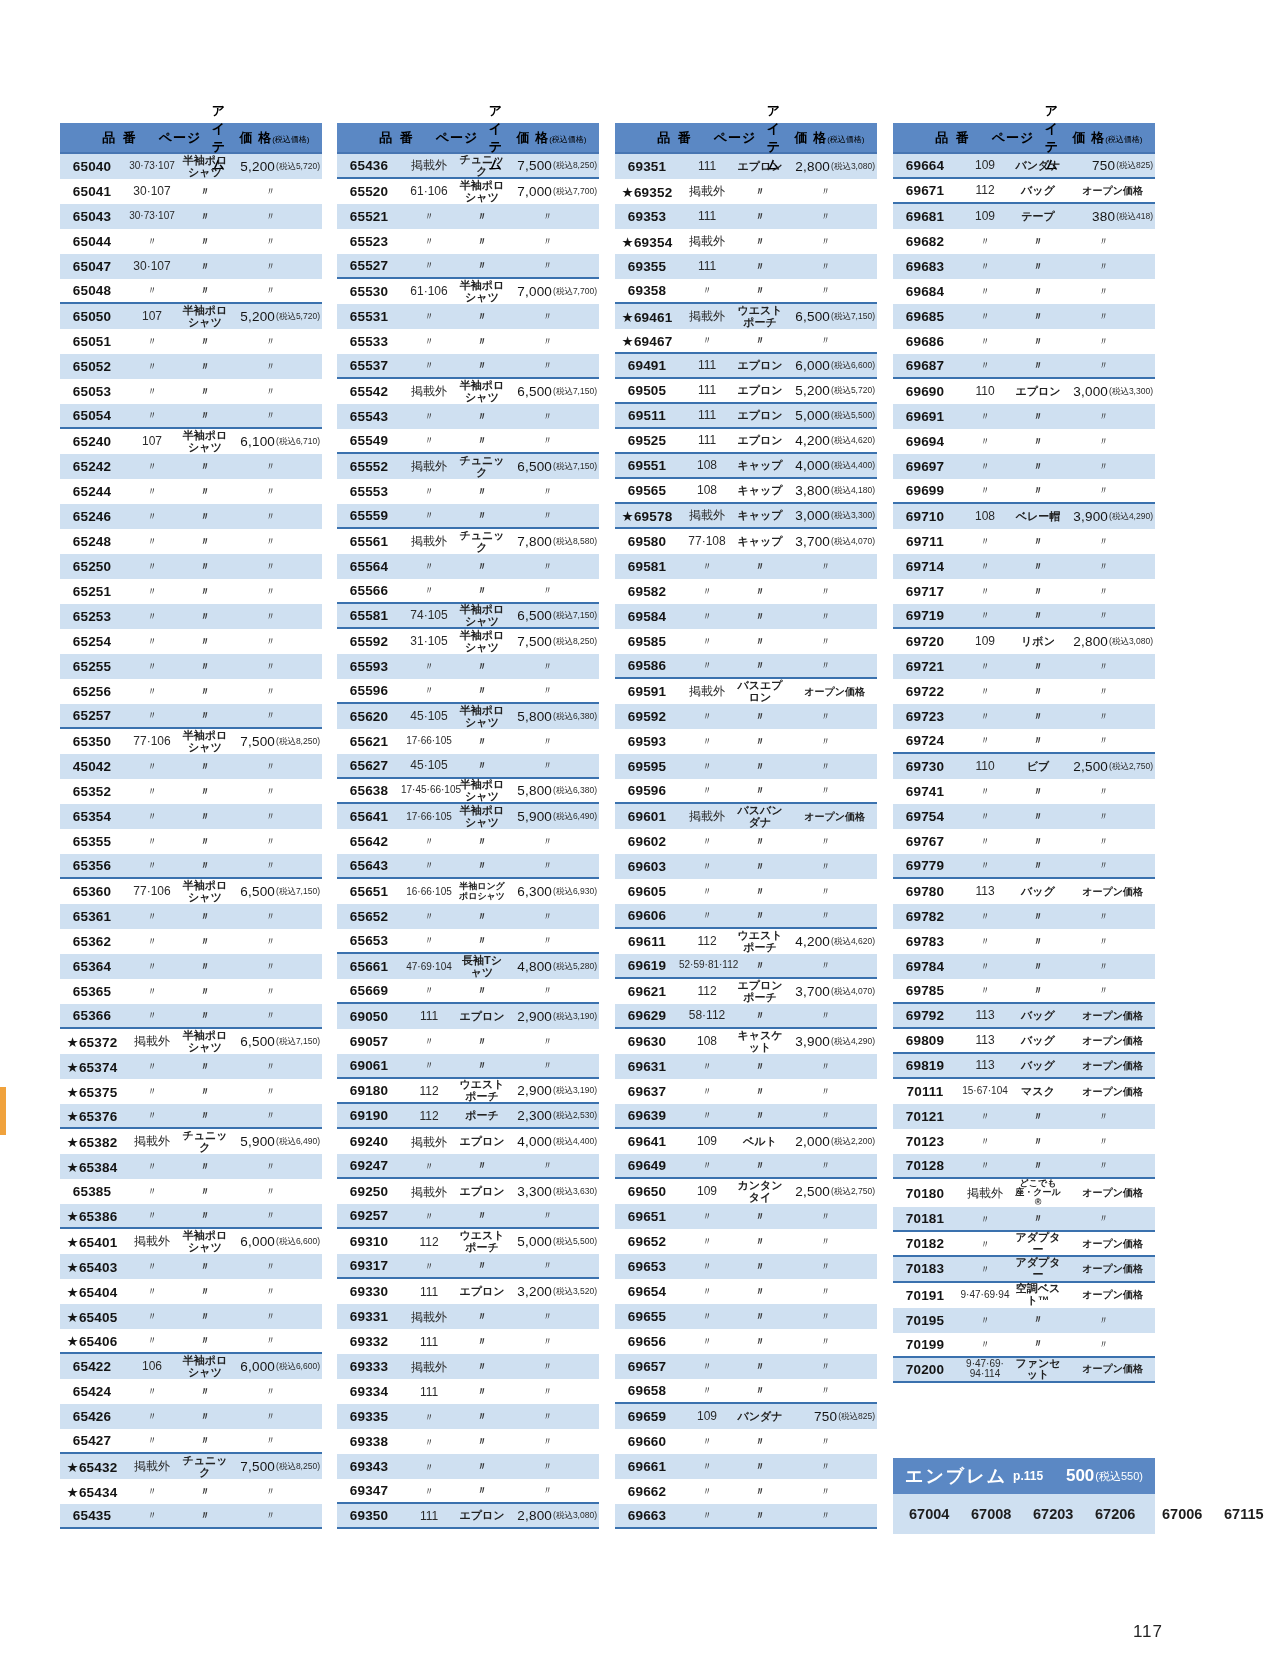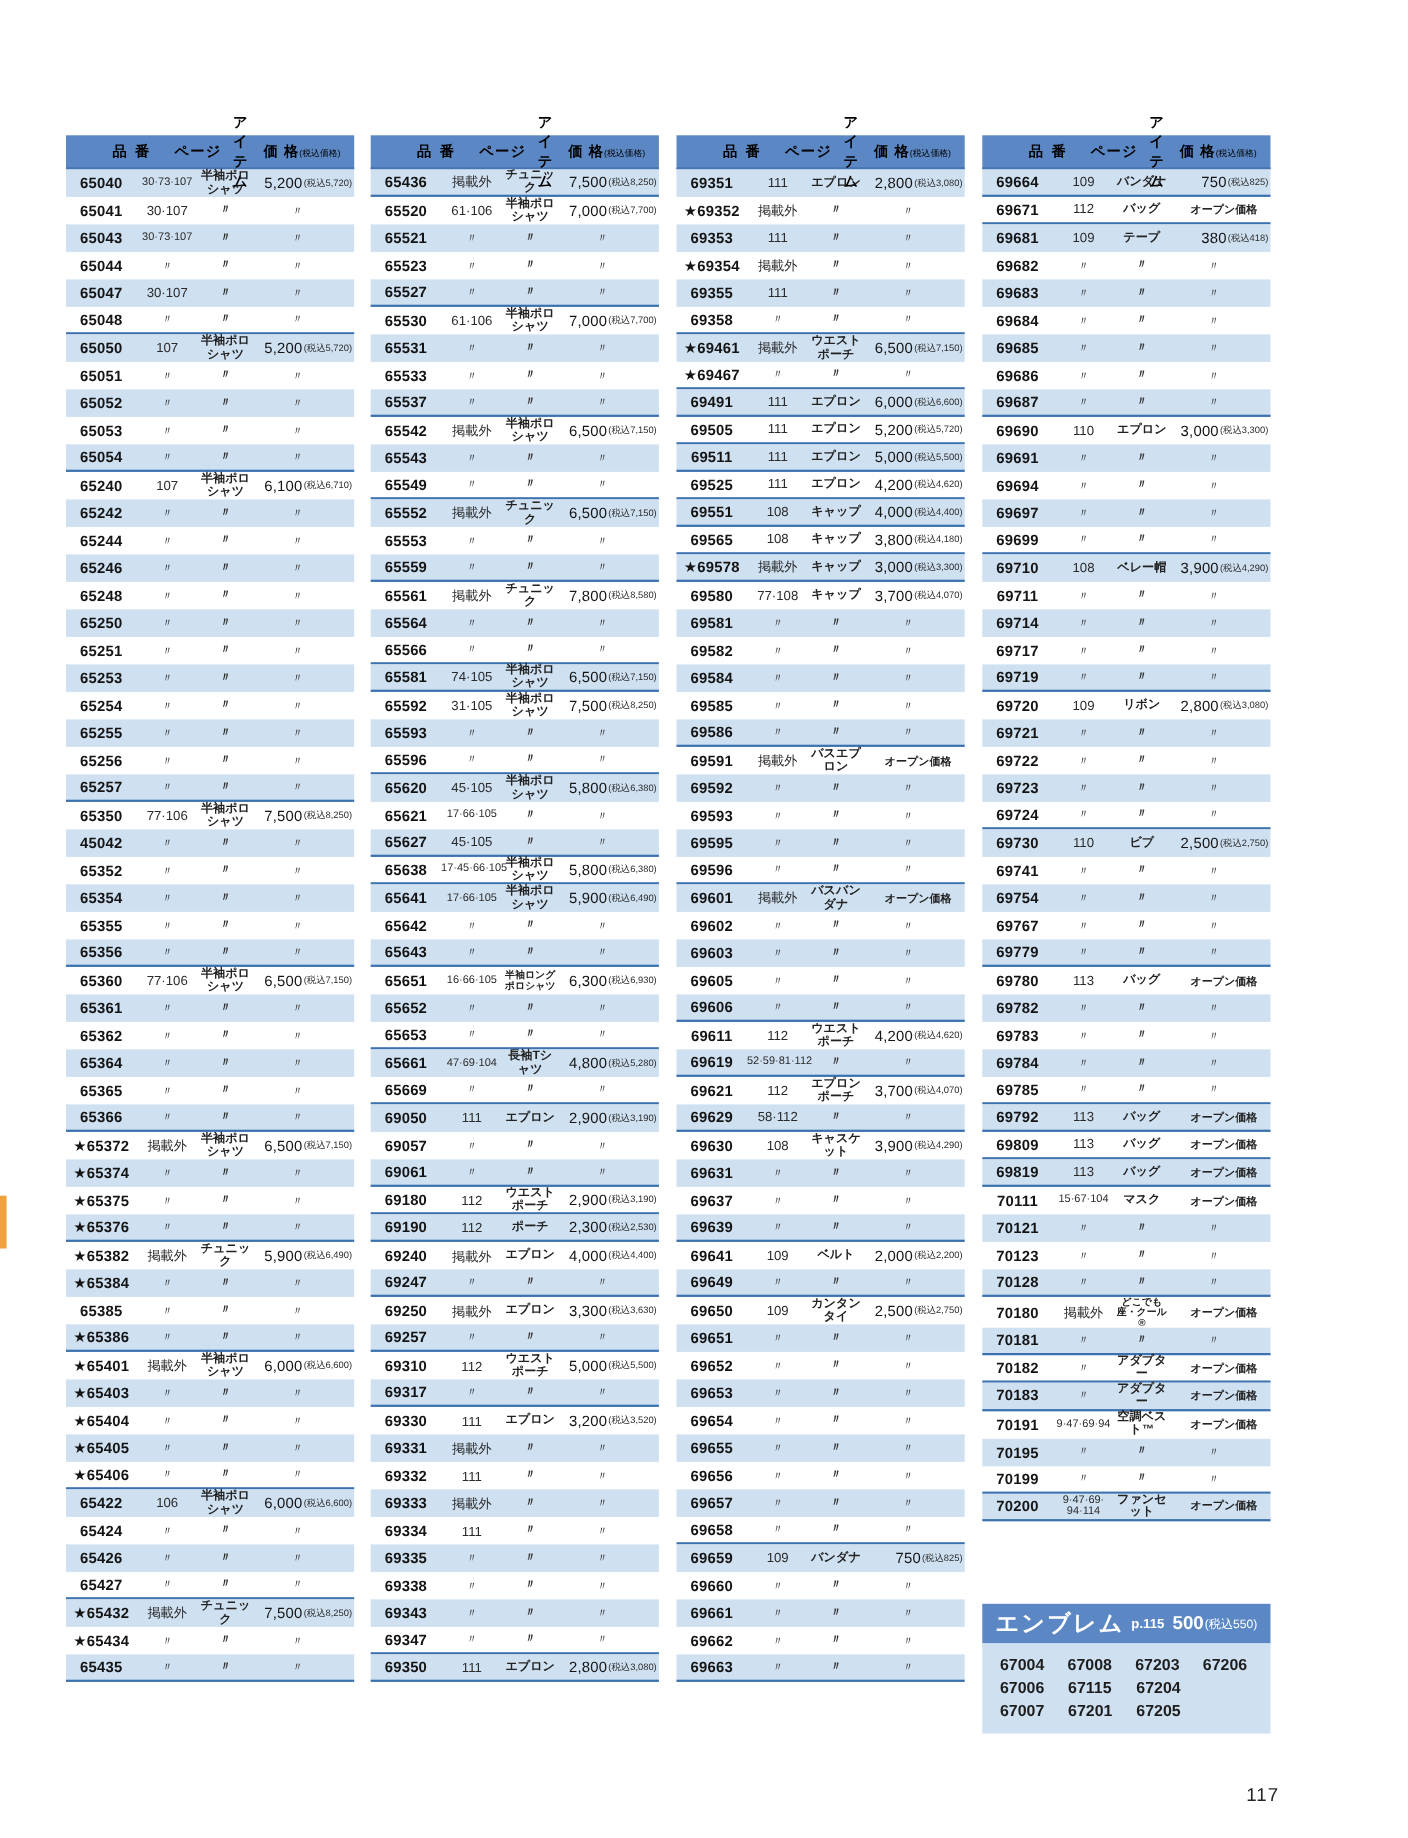--- a/index.html
+++ b/index.html
@@ -33,25 +33,25 @@
   .cell.item.small{font-size:9px}
   .cell.price{width:92px;display:flex;align-items:center;justify-content:flex-end;padding-right:2px}
   .pv{font-size:13.5px;color:#141414;letter-spacing:0.2px}
   .pt{font-size:8.5px;color:#2a2a2a;margin-left:1px;white-space:nowrap}
   .cell .ditto{font-size:11px;color:#333}
   .cell.page .ditto,.cell.item .ditto{margin:0}
   .cell.price .ditto{margin-right:44px}
   .cell.price .open{font-size:10px;font-weight:bold;color:#222;margin-right:10px;white-space:nowrap}
   .emblem{position:absolute;left:893px;top:1458px;width:262px}
   .em-head{height:36px;background:#5b88c4;color:#fff;display:flex;align-items:center;padding:0 12px;box-sizing:border-box}
-  .em-title{font-size:21px;font-weight:bold;letter-spacing:2px}
+  .em-title{font-size:18px;font-weight:bold;letter-spacing:2px}
   .em-ref{font-size:12px;margin-left:6px;font-weight:bold}
   .em-price{margin-left:auto;font-size:17px;font-weight:bold;display:flex;align-items:center}
   .em-tax{font-size:11px;font-weight:normal;margin-left:1px}
-  .em-body{background:#cfe0f1;padding:12px 0 12px 16px;display:flex;flex-direction:column;gap:5px}
+  .em-body{background:#cfe0f1;padding:12px 0 12px 16px;display:flex;flex-direction:row;gap:5px}
   .em-row{display:flex}
   .em-code{width:62px;font-weight:bold;font-size:14.5px;color:#1d1d1d}
   .pageno{position:absolute;right:117px;bottom:29px;font-size:17px;color:#242424;letter-spacing:1px}
   .edge-mark{position:absolute;left:0;top:1087px;width:6px;height:48px;background:#f0a23c}
 </style>
 </head>
 <body>
 
 <div>
 

